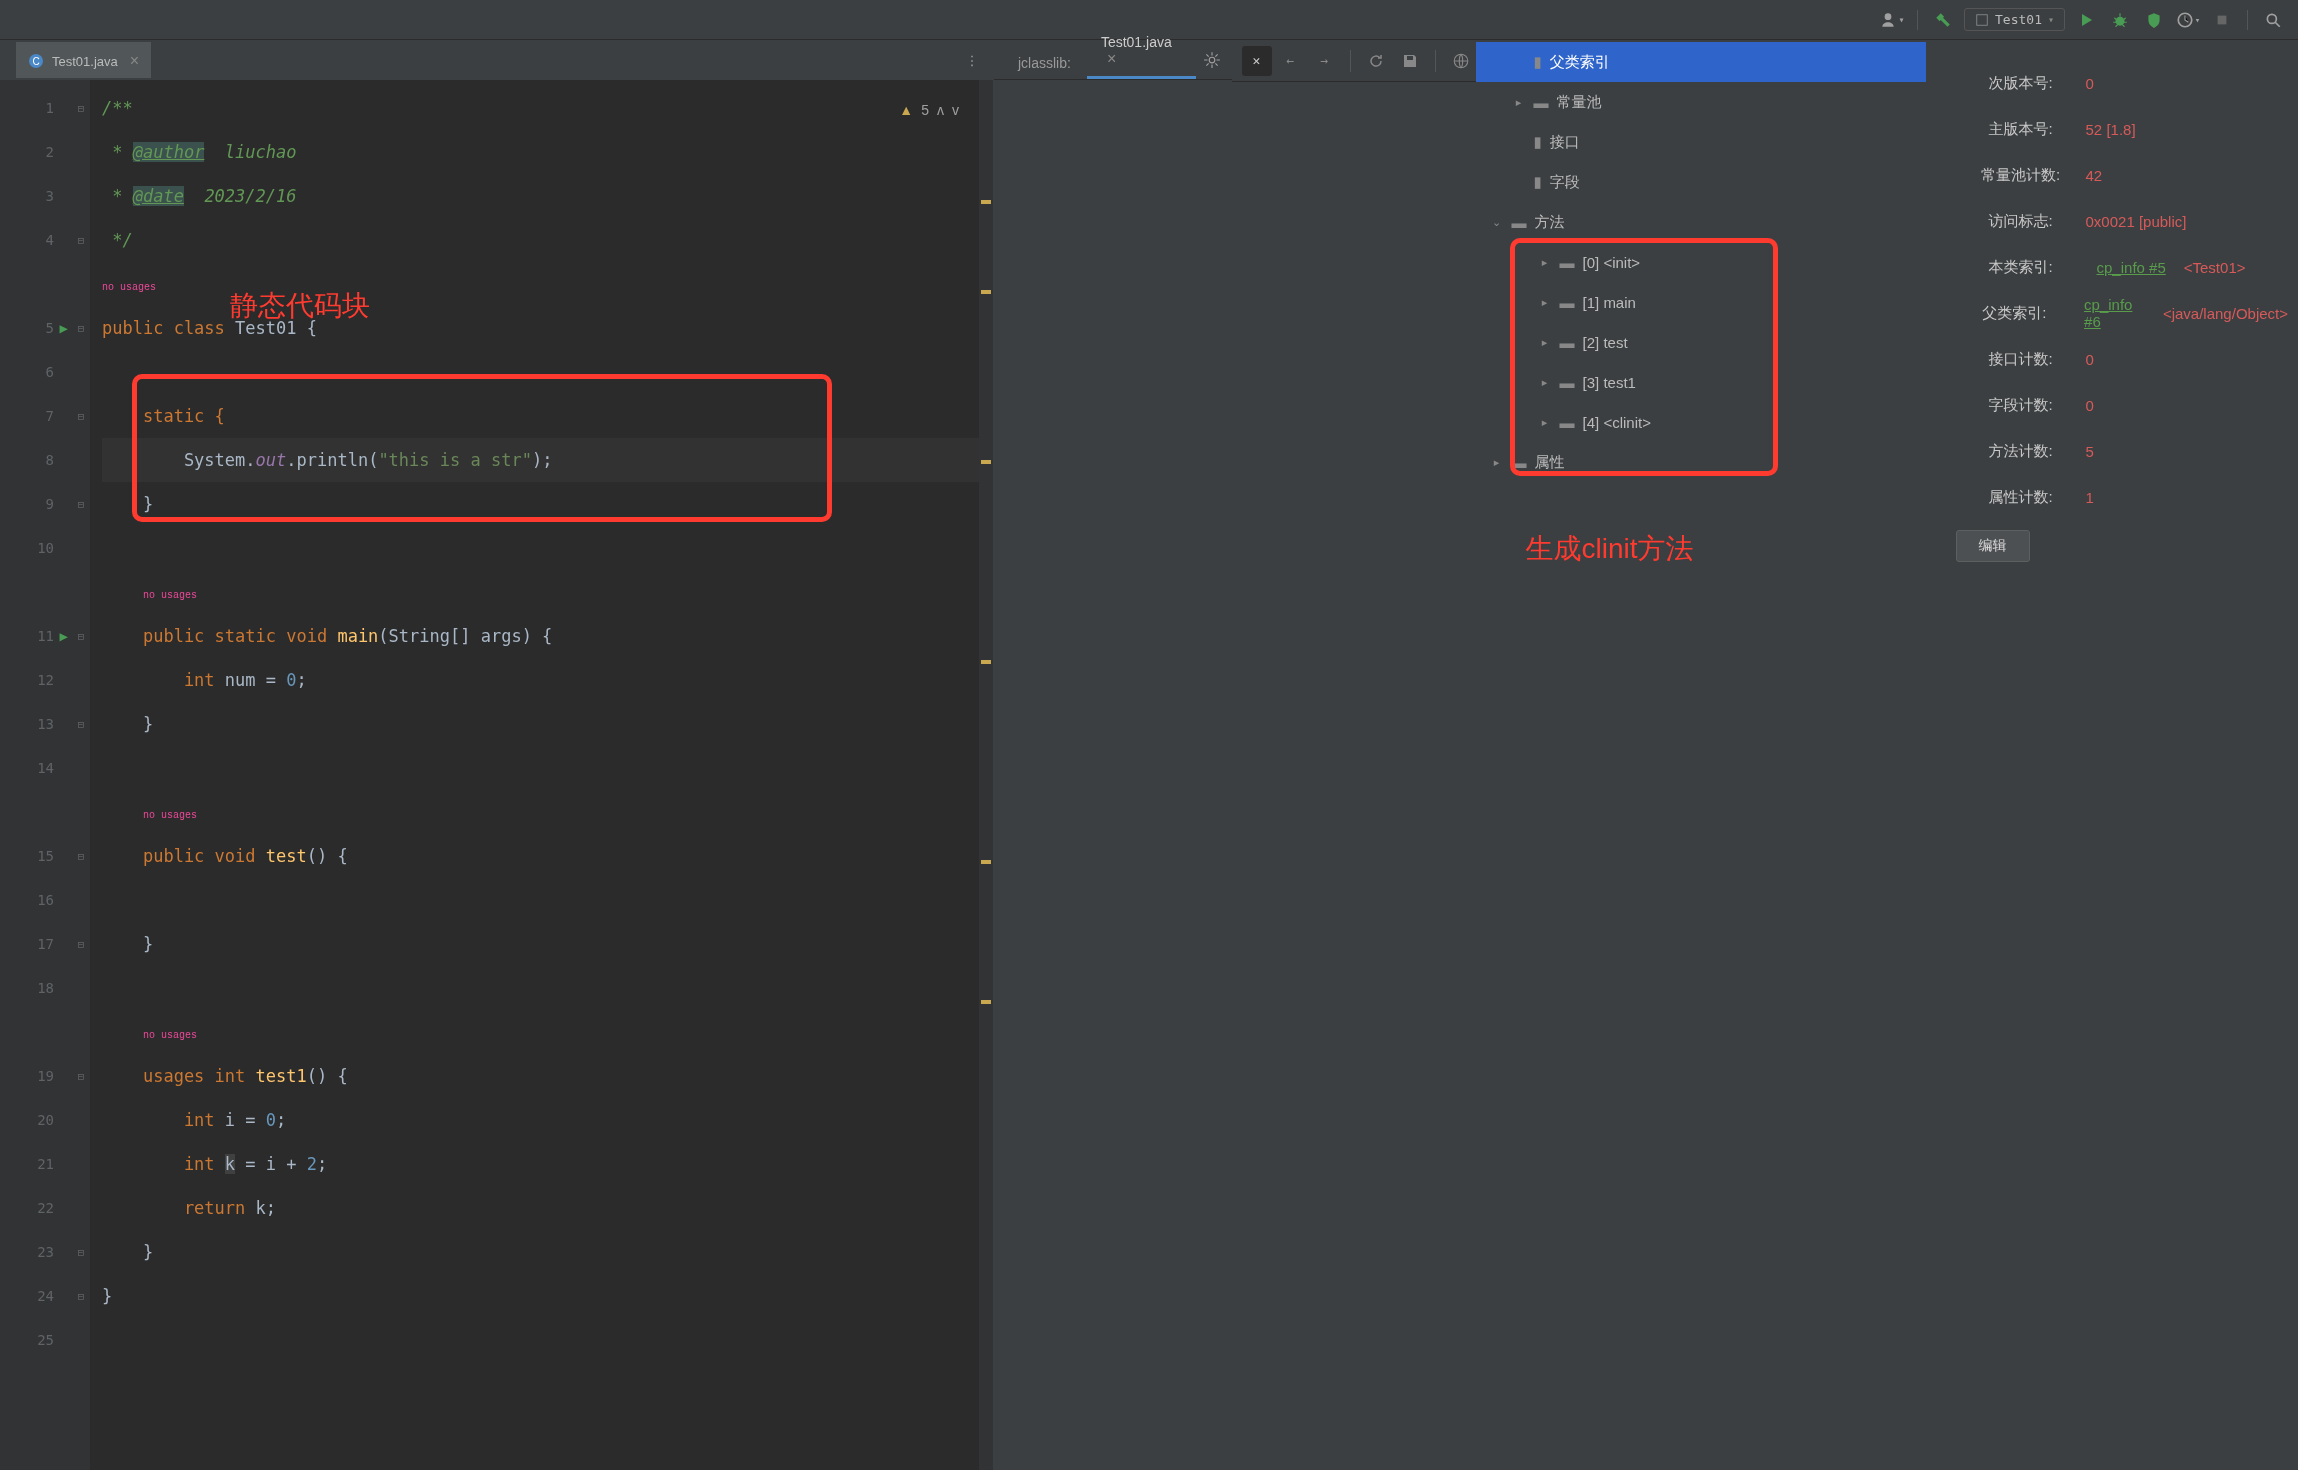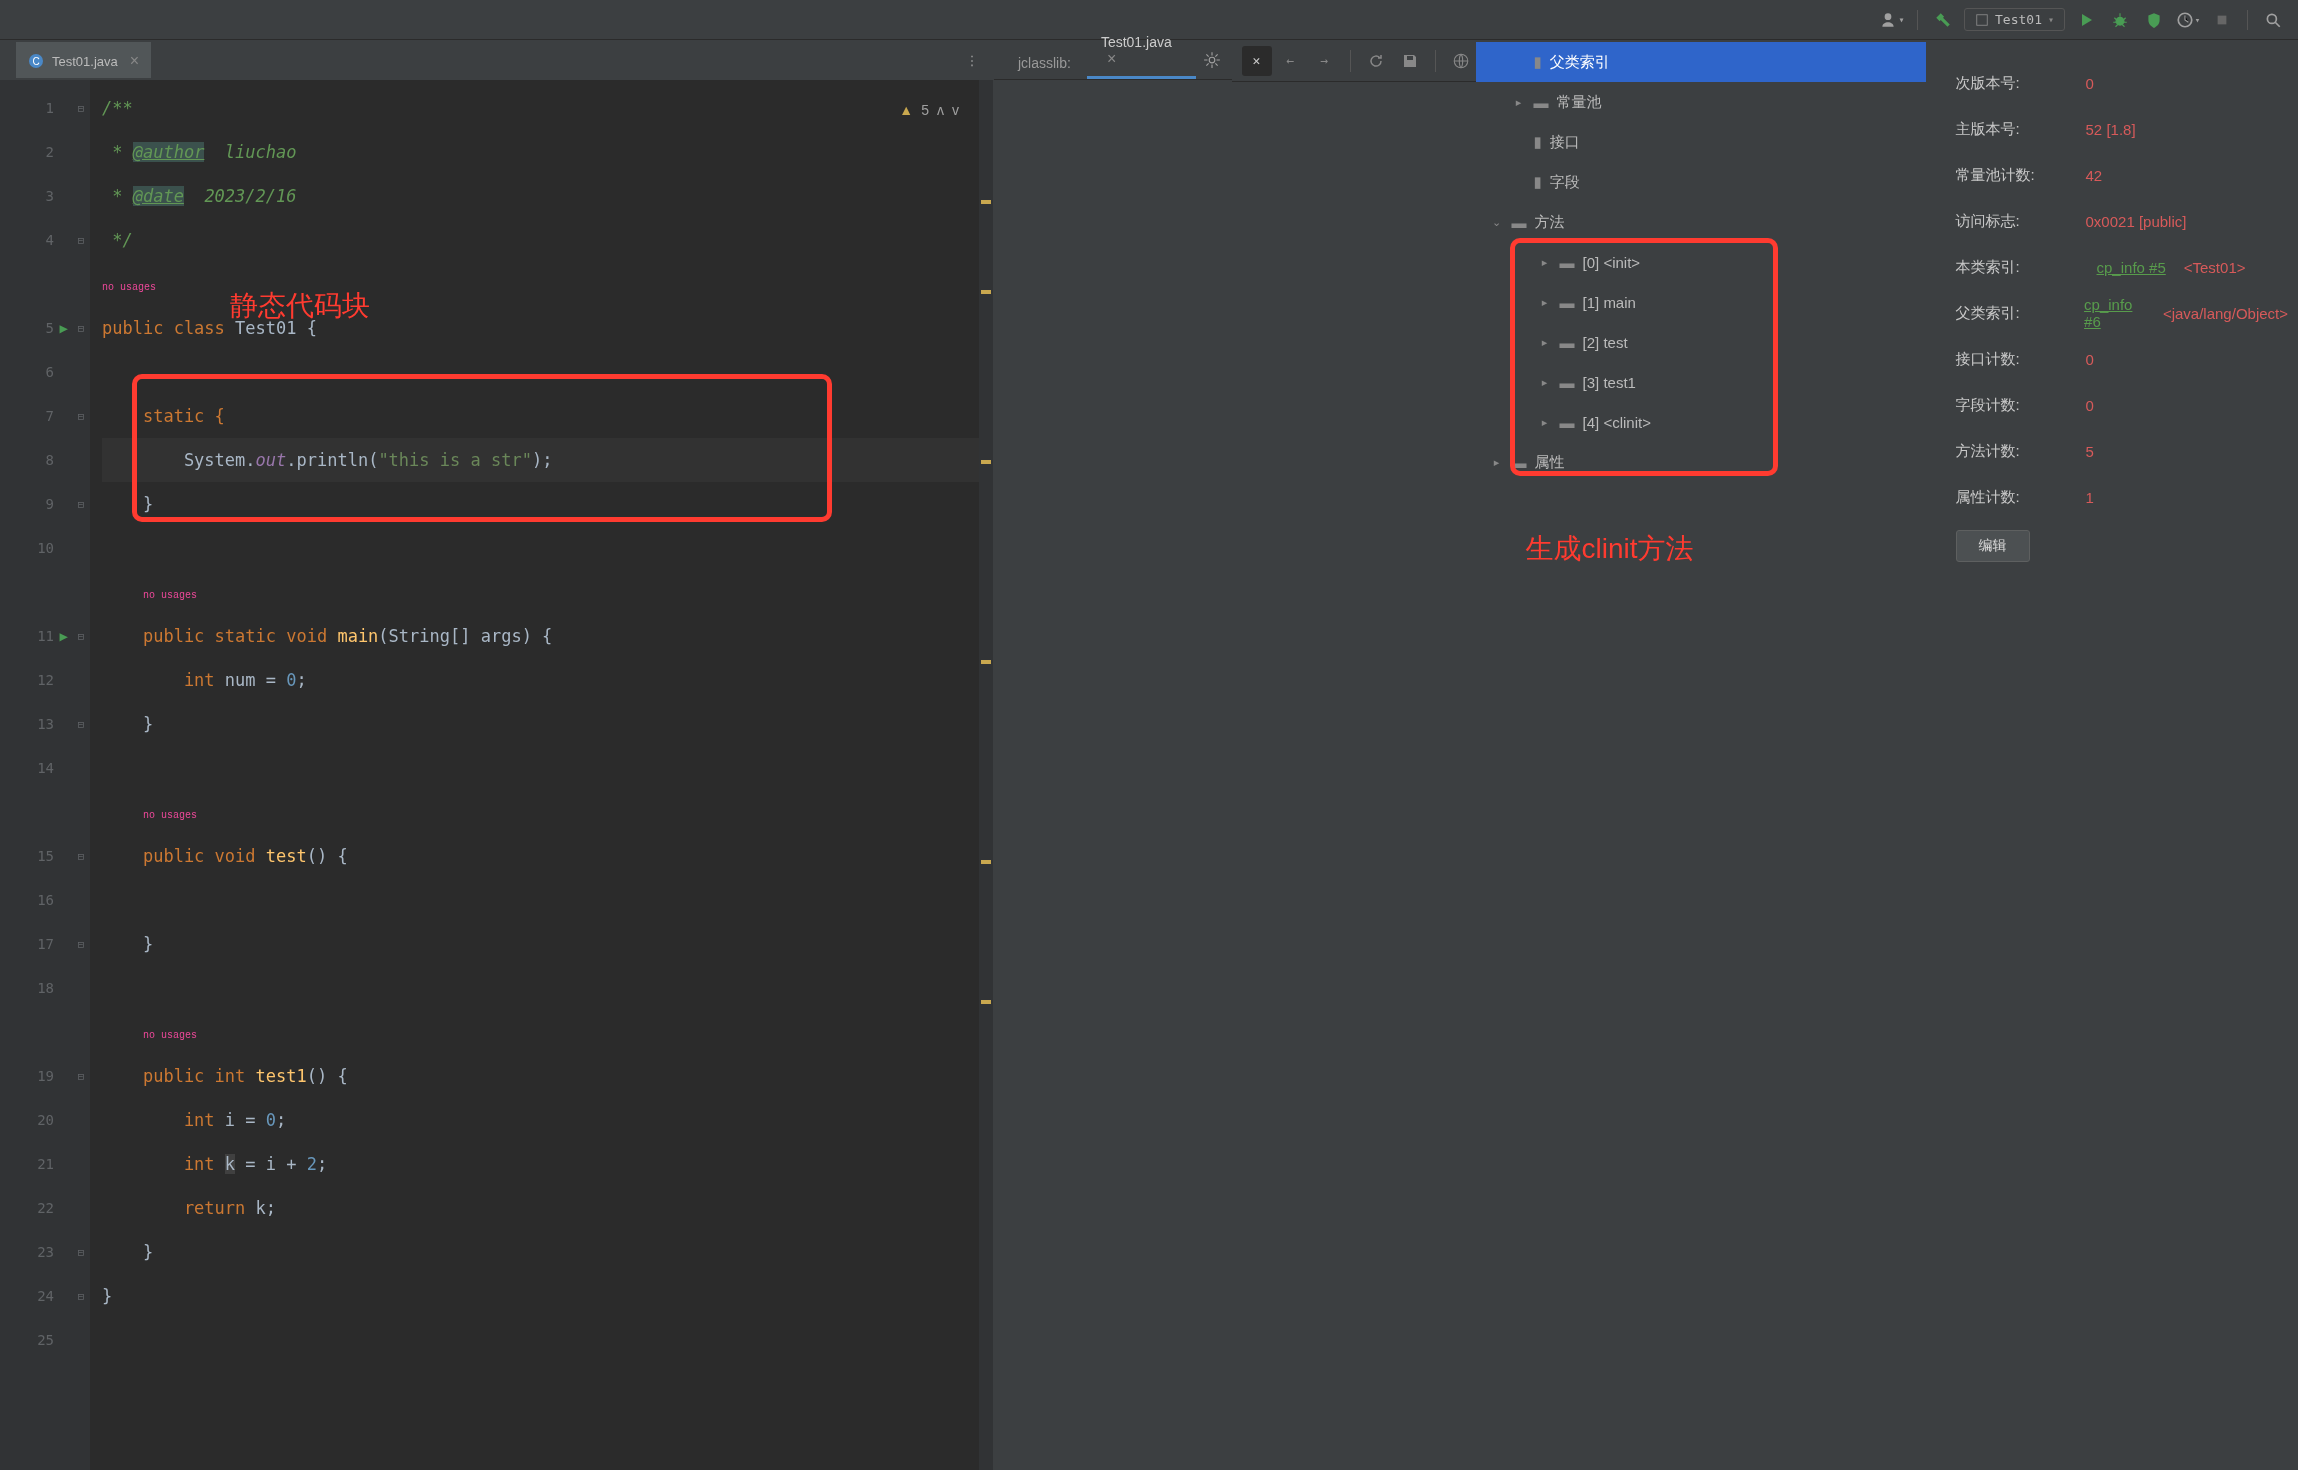--- a/index.html
+++ b/index.html
@@ -220,21 +220,21 @@
 .indent-2 { padding-left: 62px; }
 
 .details-panel {
   flex: 1;
   background: #3c3f41;
   padding: 20px 10px 10px 30px;
   font-family: sans-serif;
   font-size: 15px;
 }
 .detail-row { display: flex; align-items: center; height: 46px; }
-.detail-label { width: 130px; color: #c8c8c8; }
+.detail-label { width: 130px; color: #c8c8c8; text-align: center; }
 .detail-val-red { color: #d75a5a; }
 .detail-link { color: #589c4c; text-decoration: underline; margin-left: 11px; }
 .detail-spacer { width: 18px; }
 .edit-btn {
   margin-top: 10px;
   padding: 6px 22px;
   background: #4c5052;
   border: 1px solid #5e6060;
   border-radius: 3px;
   color: #ddd;
@@ -405,21 +405,21 @@
         <div class="code-line"><span class="c-kw">    public static void </span><span class="c-method">main</span><span>(String[] args) {</span></div>
         <div class="code-line"><span class="c-kw">        int </span><span>num</span><span> = </span><span class="c-num">0</span><span>;</span></div>
         <div class="code-line"><span>    }</span></div>
         <div class="code-line"></div>
         <div class="code-line">    <span class="c-hint">no usages</span></div>
         <div class="code-line"><span class="c-kw">    public void </span><span class="c-method">test</span><span>() {</span></div>
         <div class="code-line"></div>
         <div class="code-line"><span>    }</span></div>
         <div class="code-line"></div>
         <div class="code-line">    <span class="c-hint">no usages</span></div>
-        <div class="code-line"><span class="c-kw">    public int </span><span class="c-method">test1</span><span>() {</span></div>
+        <div class="code-line"><span class="c-kw">    usages int </span><span class="c-method">test1</span><span>() {</span></div>
         <div class="code-line"><span class="c-kw">        int </span><span>i = </span><span class="c-num">0</span><span>;</span></div>
         <div class="code-line"><span class="c-kw">        int </span><span class="c-var-hl">k</span><span> = i + </span><span class="c-num">2</span><span>;</span></div>
         <div class="code-line"><span class="c-kw">        return </span><span>k;</span></div>
         <div class="code-line"><span>    }</span></div>
         <div class="code-line"><span>}</span></div>
 
         <div class="red-box" style="top:294px;left:42px;width:700px;height:148px"></div>
         <div class="red-label" style="top:204px;left:140px">静态代码块</div>
       </div>
 

